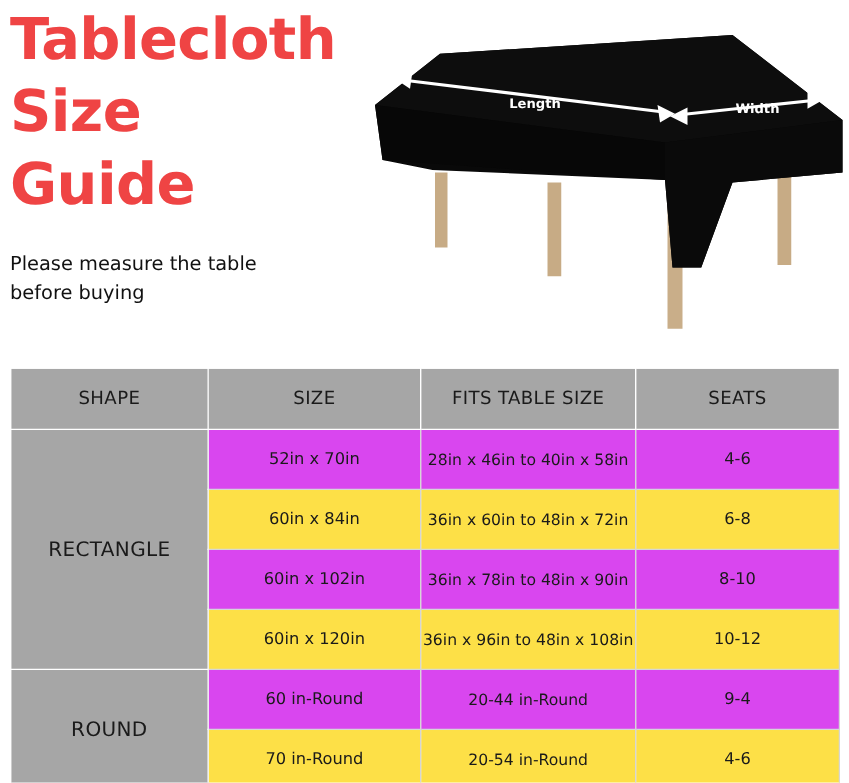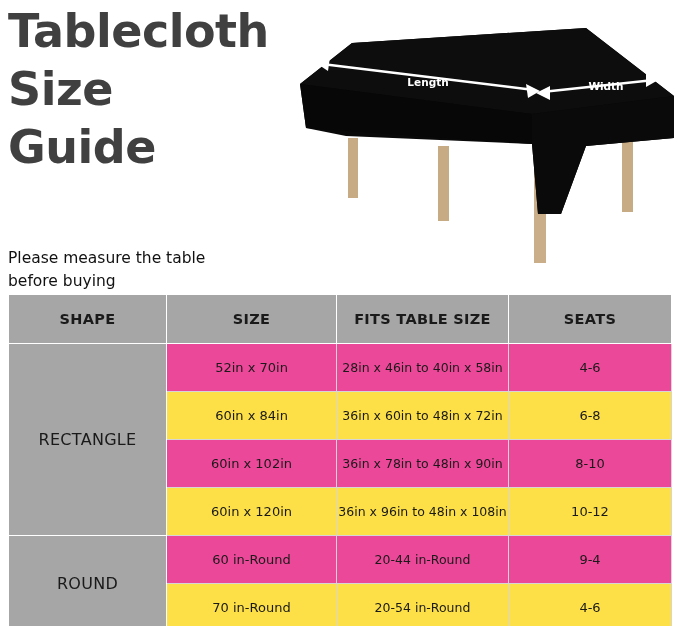--- a/index.html
+++ b/index.html
@@ -31,33 +31,32 @@
     position: absolute;
     left: 8px;
     top: 2px;
     width: 300px;
   }
   .title-line {
     font-family: "DejaVu Sans", sans-serif;
     font-weight: bold;
     font-size: 46px;
     line-height: 58px;
-    color: #404040;
+    color: #ef4444;
     letter-spacing: -0.5px;
   }
   .subtitle {
     position: absolute;
     left: 8px;
     top: 200px;
     width: 300px;
     font-family: "DejaVu Sans", sans-serif;
     font-size: 15.5px;
     line-height: 23px;
     color: #111111;
-    margin-top: 47px;
   }
 
   
   .illustration {
     position: absolute;
     left: 286px;
     top: 18px;
     width: 390px;
     height: 265px;
   }
@@ -83,42 +82,42 @@
   .size-table col.c-shape { width: 158px; }
   .size-table col.c-size { width: 170px; }
   .size-table col.c-fits { width: 172px; }
   .size-table col.c-seats { width: 163px; }
 
   .size-table th {
     background: #a6a6a6;
     color: #1a1a1a;
     font-family: "DejaVu Sans", sans-serif;
     font-size: 14.5px;
-    font-weight: bold;
+    font-weight: normal;
     height: 46px;
     text-align: center;
     border: 1px solid #ffffff;
     letter-spacing: 0.3px;
   }
   .size-table td {
     border: 1px solid #d6d6d6;
     text-align: center;
     font-family: "DejaVu Sans", sans-serif;
     font-size: 13px;
     color: #1a1a1a;
     height: 45px;
     vertical-align: middle;
   }
   td.shape-cell {
     background: #a6a6a6;
     border: 1px solid #ffffff;
     font-size: 16px;
     letter-spacing: 0.3px;
   }
-  tr.row-odd td { background: #ec4899; }
+  tr.row-odd td { background: #d946ef; }
   tr.row-even td { background: #fde047; }
   tr.row-odd td.shape-cell,
   tr.row-even td.shape-cell { background: #a6a6a6; }
   td.fits-cell { font-size: 12.5px; }
 </style>
 </head>
 <body>
 
 <div class="page">
 

